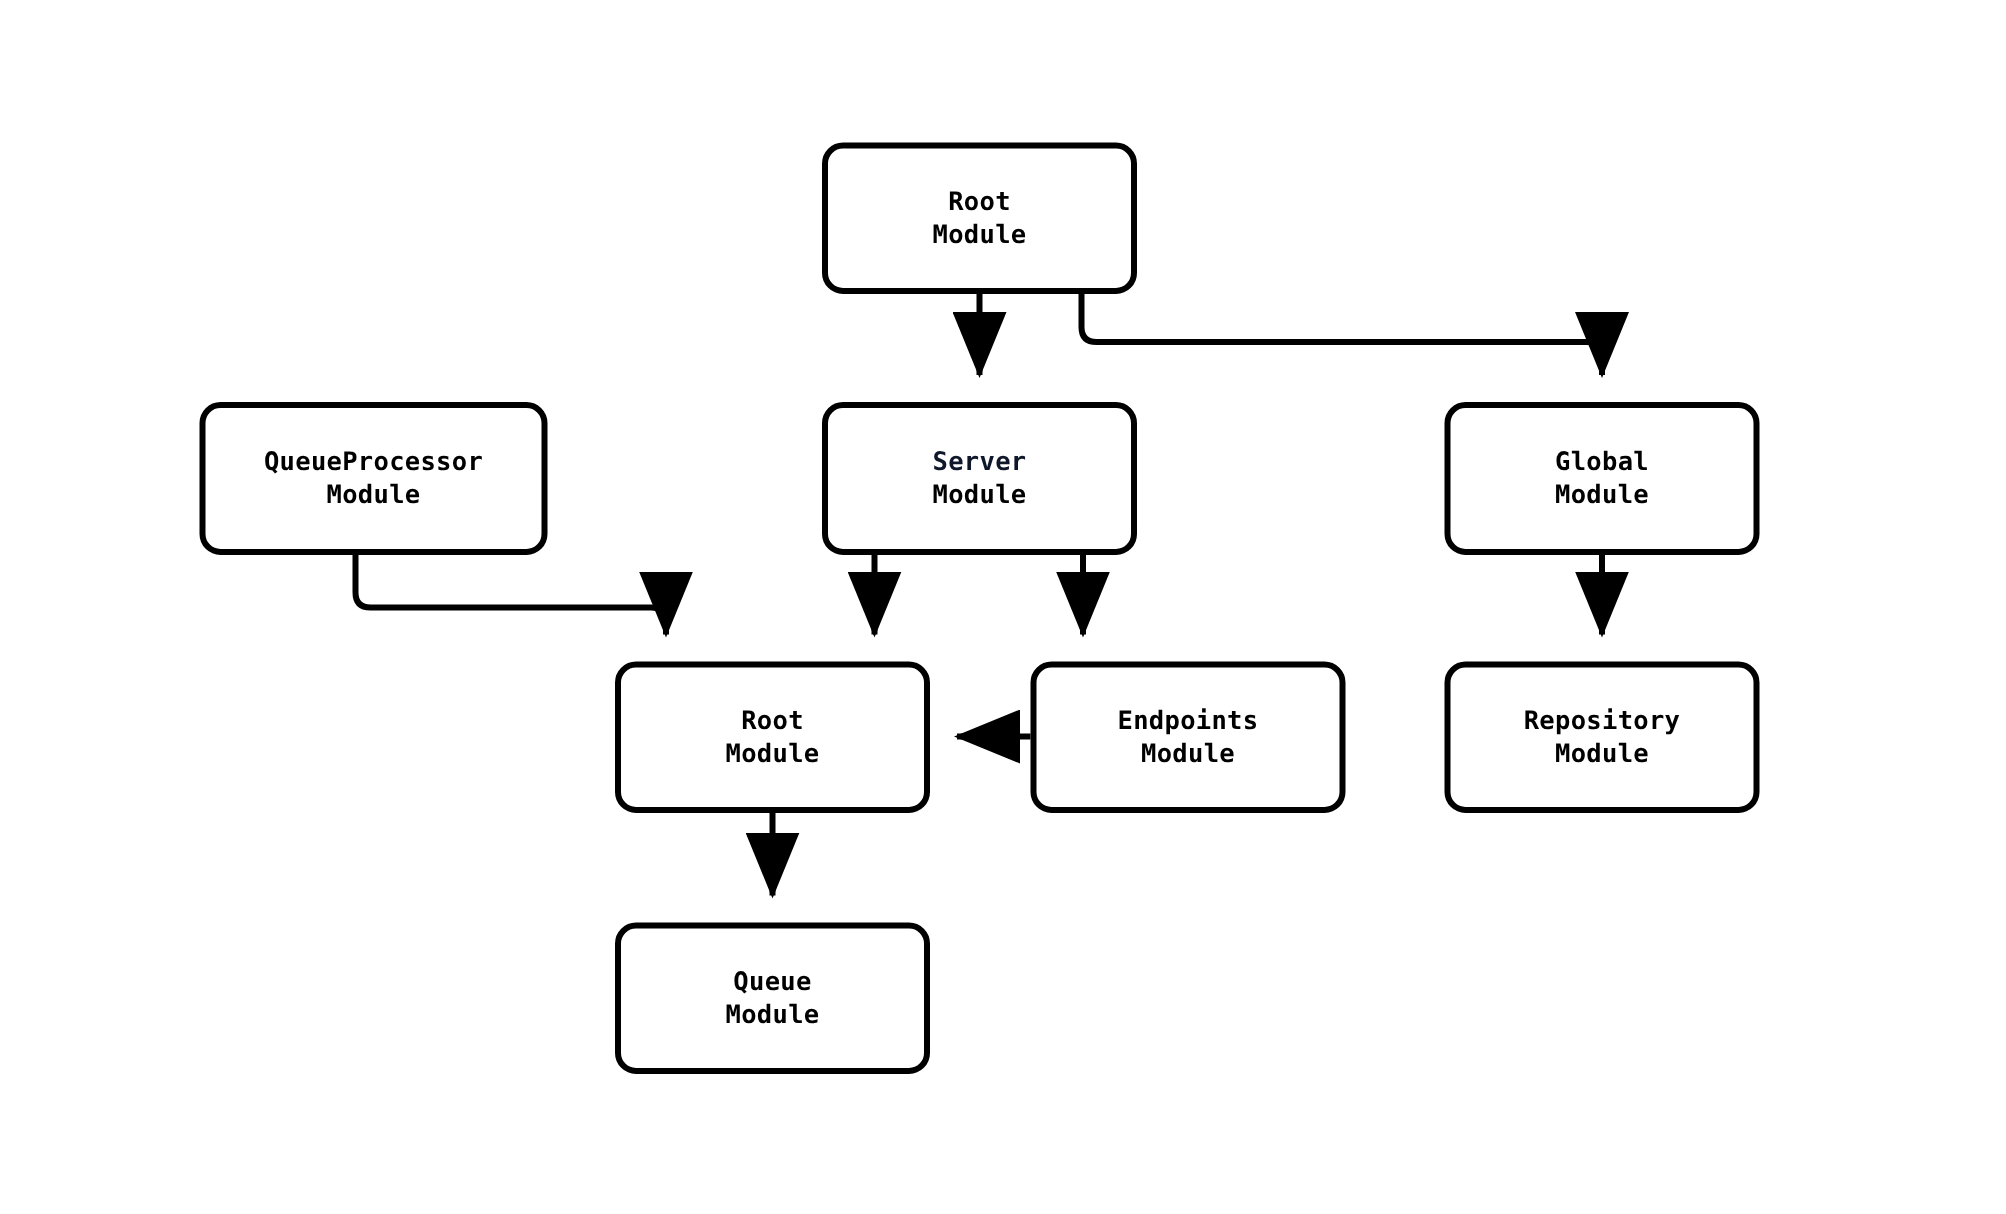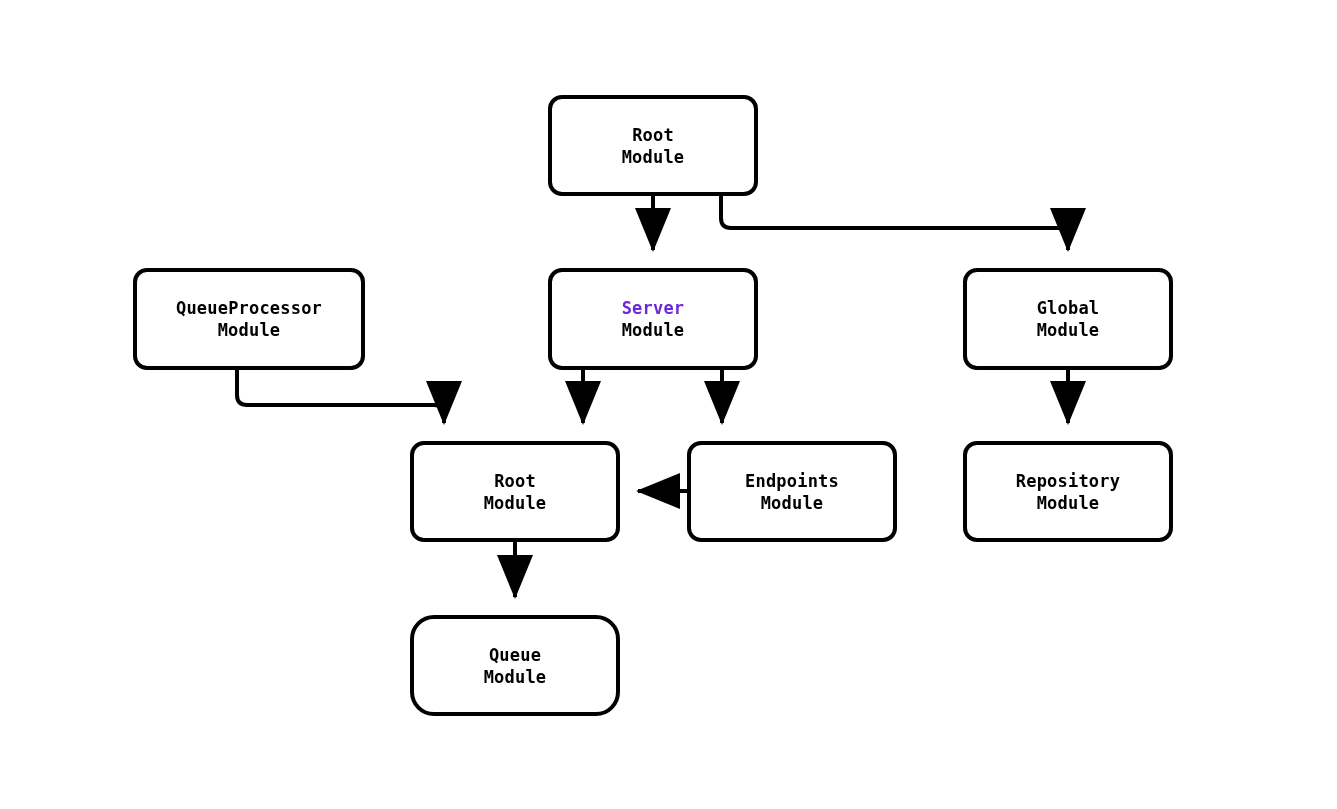--- a/index.html
+++ b/index.html
@@ -72,38 +72,38 @@
   <div id="node-group">
       <div class="node" style="left: 548px; top: 95px; width: 210px; height: 101px; border-radius: 14px; border-color: rgb(0, 0, 0); border-width: 4px;">
         <div class="node-line" style="color: rgb(0, 0, 0);">Root</div>
         <div class="node-line" style="color: rgb(0, 0, 0);">Module</div>
       </div>
       <div class="node" style="left: 133px; top: 268px; width: 232px; height: 102px; border-radius: 14px; border-color: rgb(0, 0, 0); border-width: 4px;">
         <div class="node-line" style="color: rgb(0, 0, 0);">QueueProcessor</div>
         <div class="node-line" style="color: rgb(0, 0, 0);">Module</div>
       </div>
       <div class="node" style="left: 548px; top: 268px; width: 210px; height: 102px; border-radius: 14px; border-color: rgb(0, 0, 0); border-width: 4px;">
-        <div class="node-line" style="color: #6d28d9;">Server</div>
+        <div class="node-line" style="color: #0f172a;">Server</div>
         <div class="node-line" style="color: rgb(0, 0, 0);">Module</div>
       </div>
       <div class="node" style="left: 963px; top: 268px; width: 210px; height: 102px; border-radius: 14px; border-color: rgb(0, 0, 0); border-width: 4px;">
         <div class="node-line" style="color: rgb(0, 0, 0);">Global</div>
         <div class="node-line" style="color: rgb(0, 0, 0);">Module</div>
       </div>
       <div class="node" style="left: 410px; top: 441px; width: 210px; height: 101px; border-radius: 14px; border-color: rgb(0, 0, 0); border-width: 4px;">
         <div class="node-line" style="color: rgb(0, 0, 0);">Root</div>
         <div class="node-line" style="color: rgb(0, 0, 0);">Module</div>
       </div>
       <div class="node" style="left: 687px; top: 441px; width: 210px; height: 101px; border-radius: 14px; border-color: rgb(0, 0, 0); border-width: 4px; align-items: center;">
         <div class="node-line" style="color: rgb(0, 0, 0);">Endpoints</div>
         <div class="node-line" style="color: rgb(0, 0, 0);">Module</div>
       </div>
       <div class="node" style="left: 963px; top: 441px; width: 210px; height: 101px; border-radius: 14px; border-color: rgb(0, 0, 0); border-width: 4px; justify-content: center;">
         <div class="node-line" style="color: rgb(0, 0, 0);">Repository</div>
         <div class="node-line" style="color: rgb(0, 0, 0);">Module</div>
       </div>
-      <div class="node" style="left: 410px; top: 615px; width: 210px; height: 101px; border-radius: 24px; border-color: rgb(0, 0, 0); border-width: 4px;">
+      <div class="node" style="left: 410px; top: 615px; width: 210px; height: 101px; border-radius: 14px; border-color: rgb(0, 0, 0); border-width: 4px;">
         <div class="node-line" style="color: rgb(0, 0, 0);">Queue</div>
         <div class="node-line" style="color: rgb(0, 0, 0);">Module</div>
       </div>
     </div>
 
 </div>
 
 </body></html>

